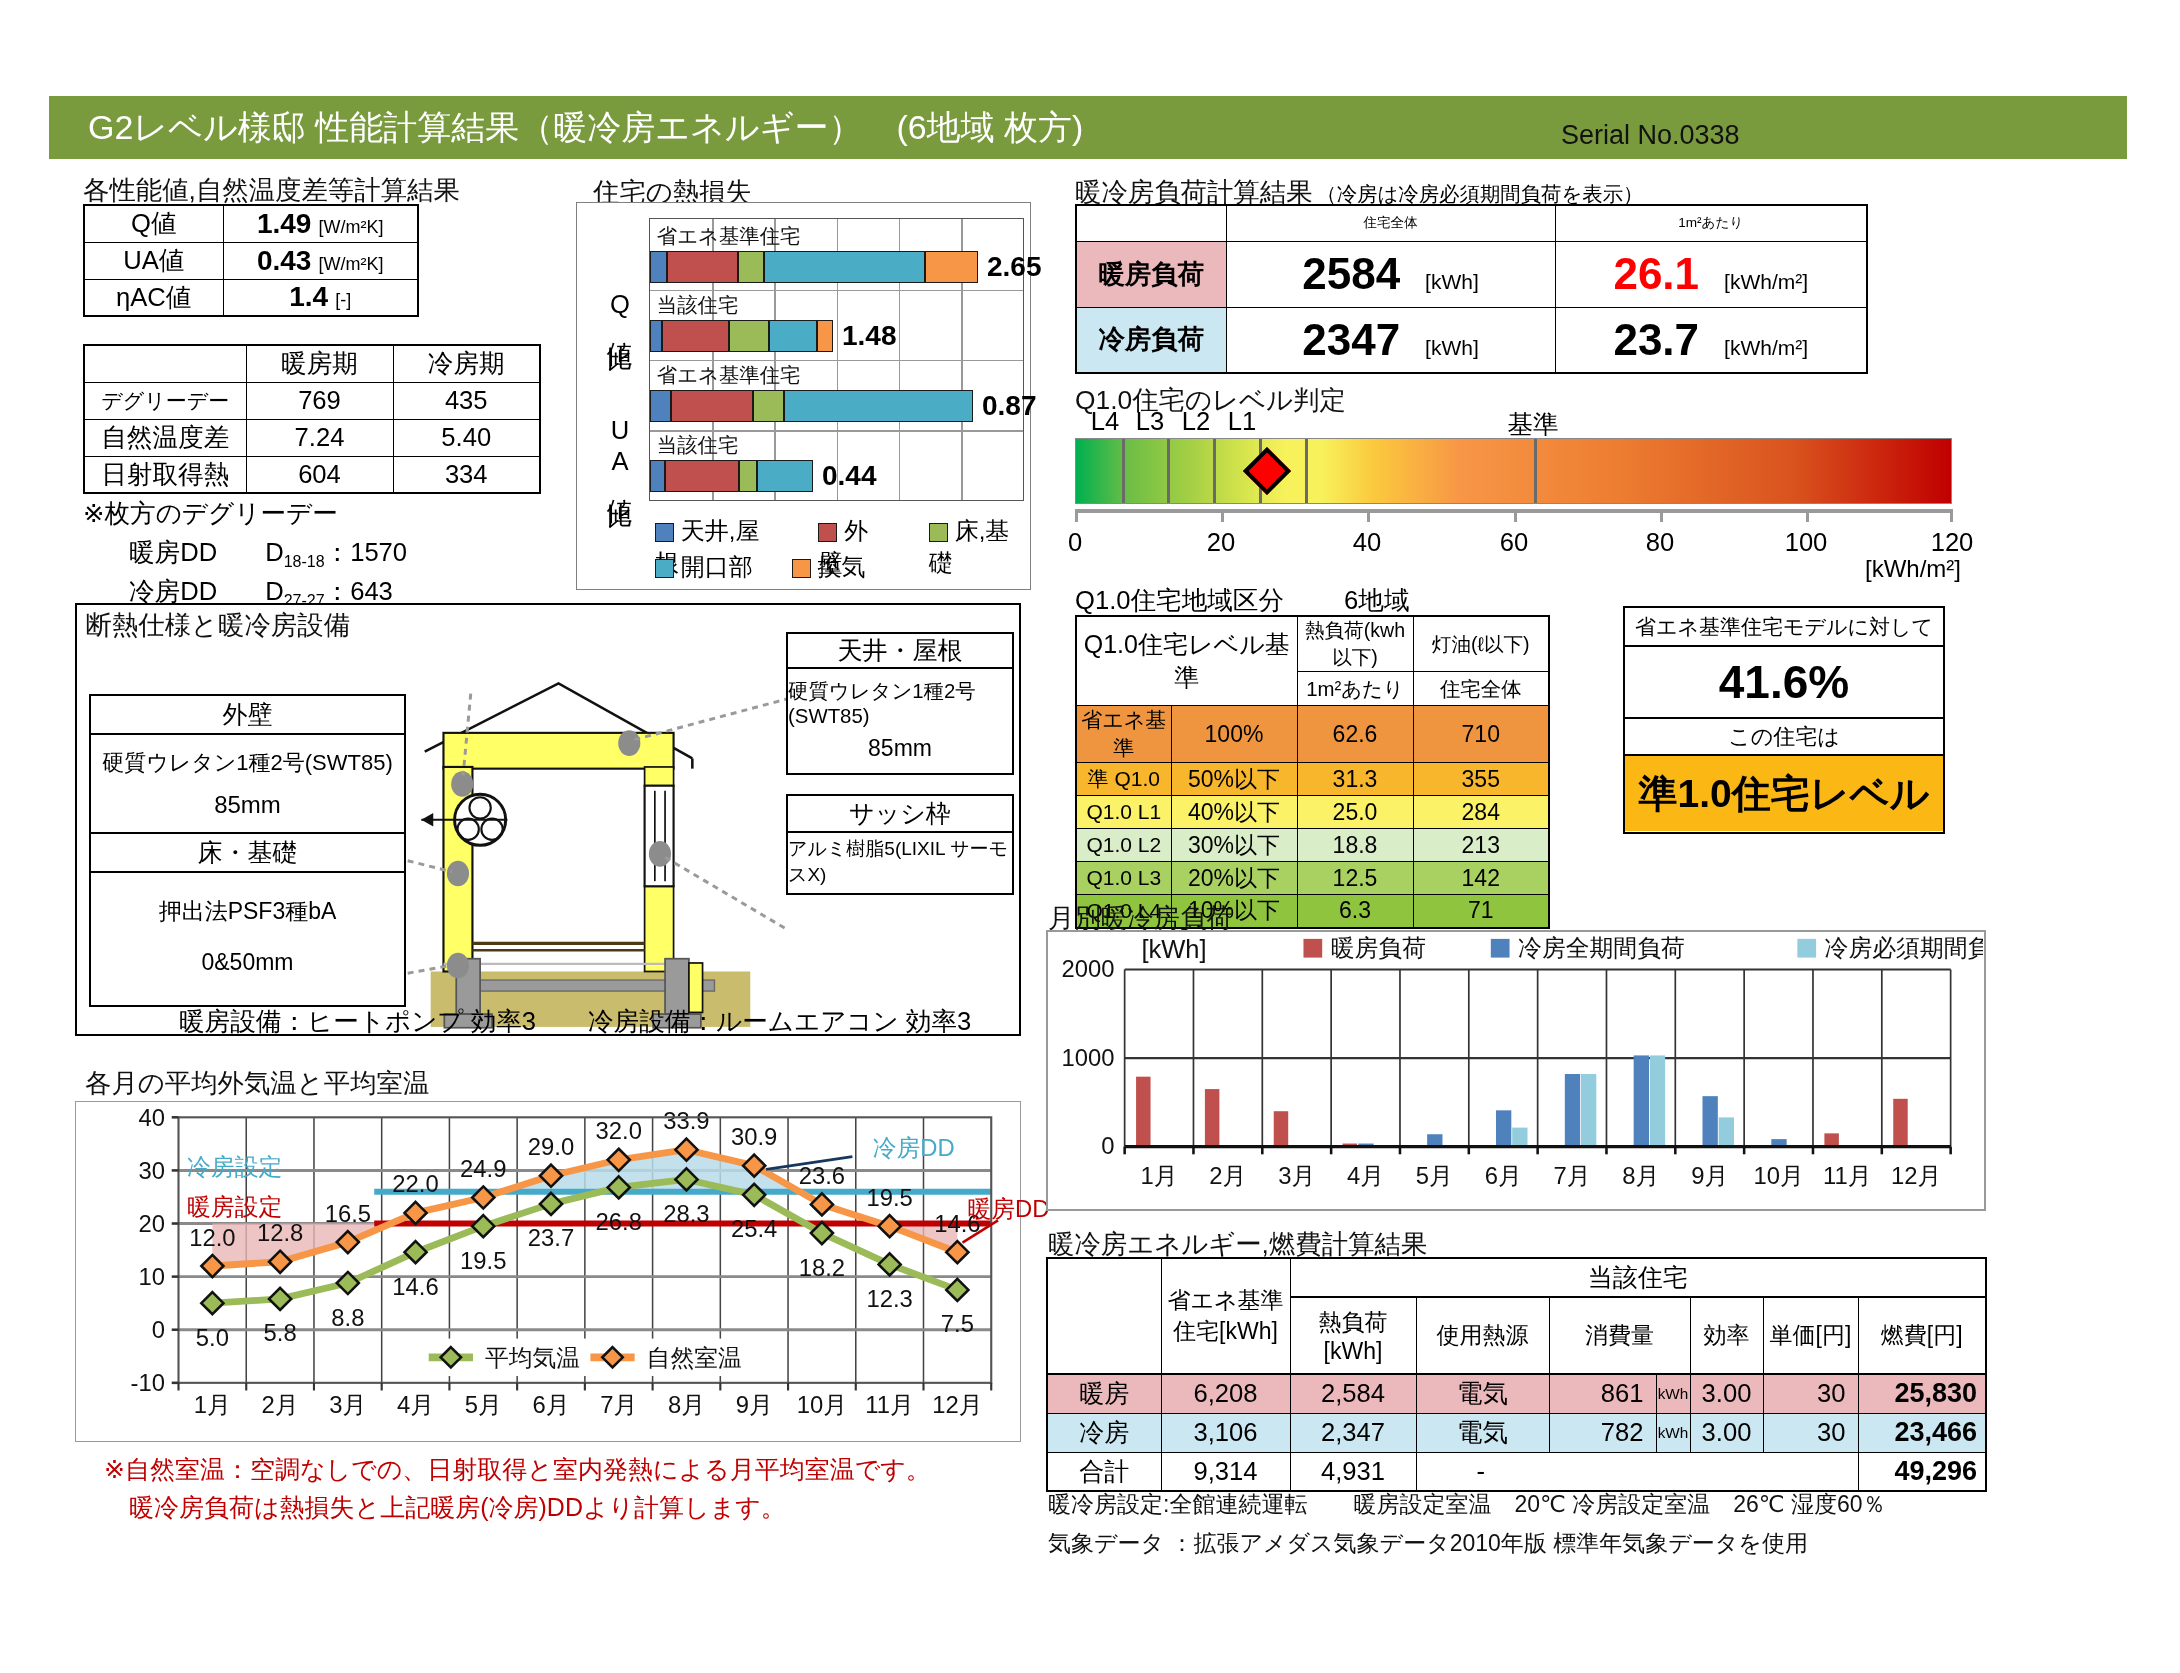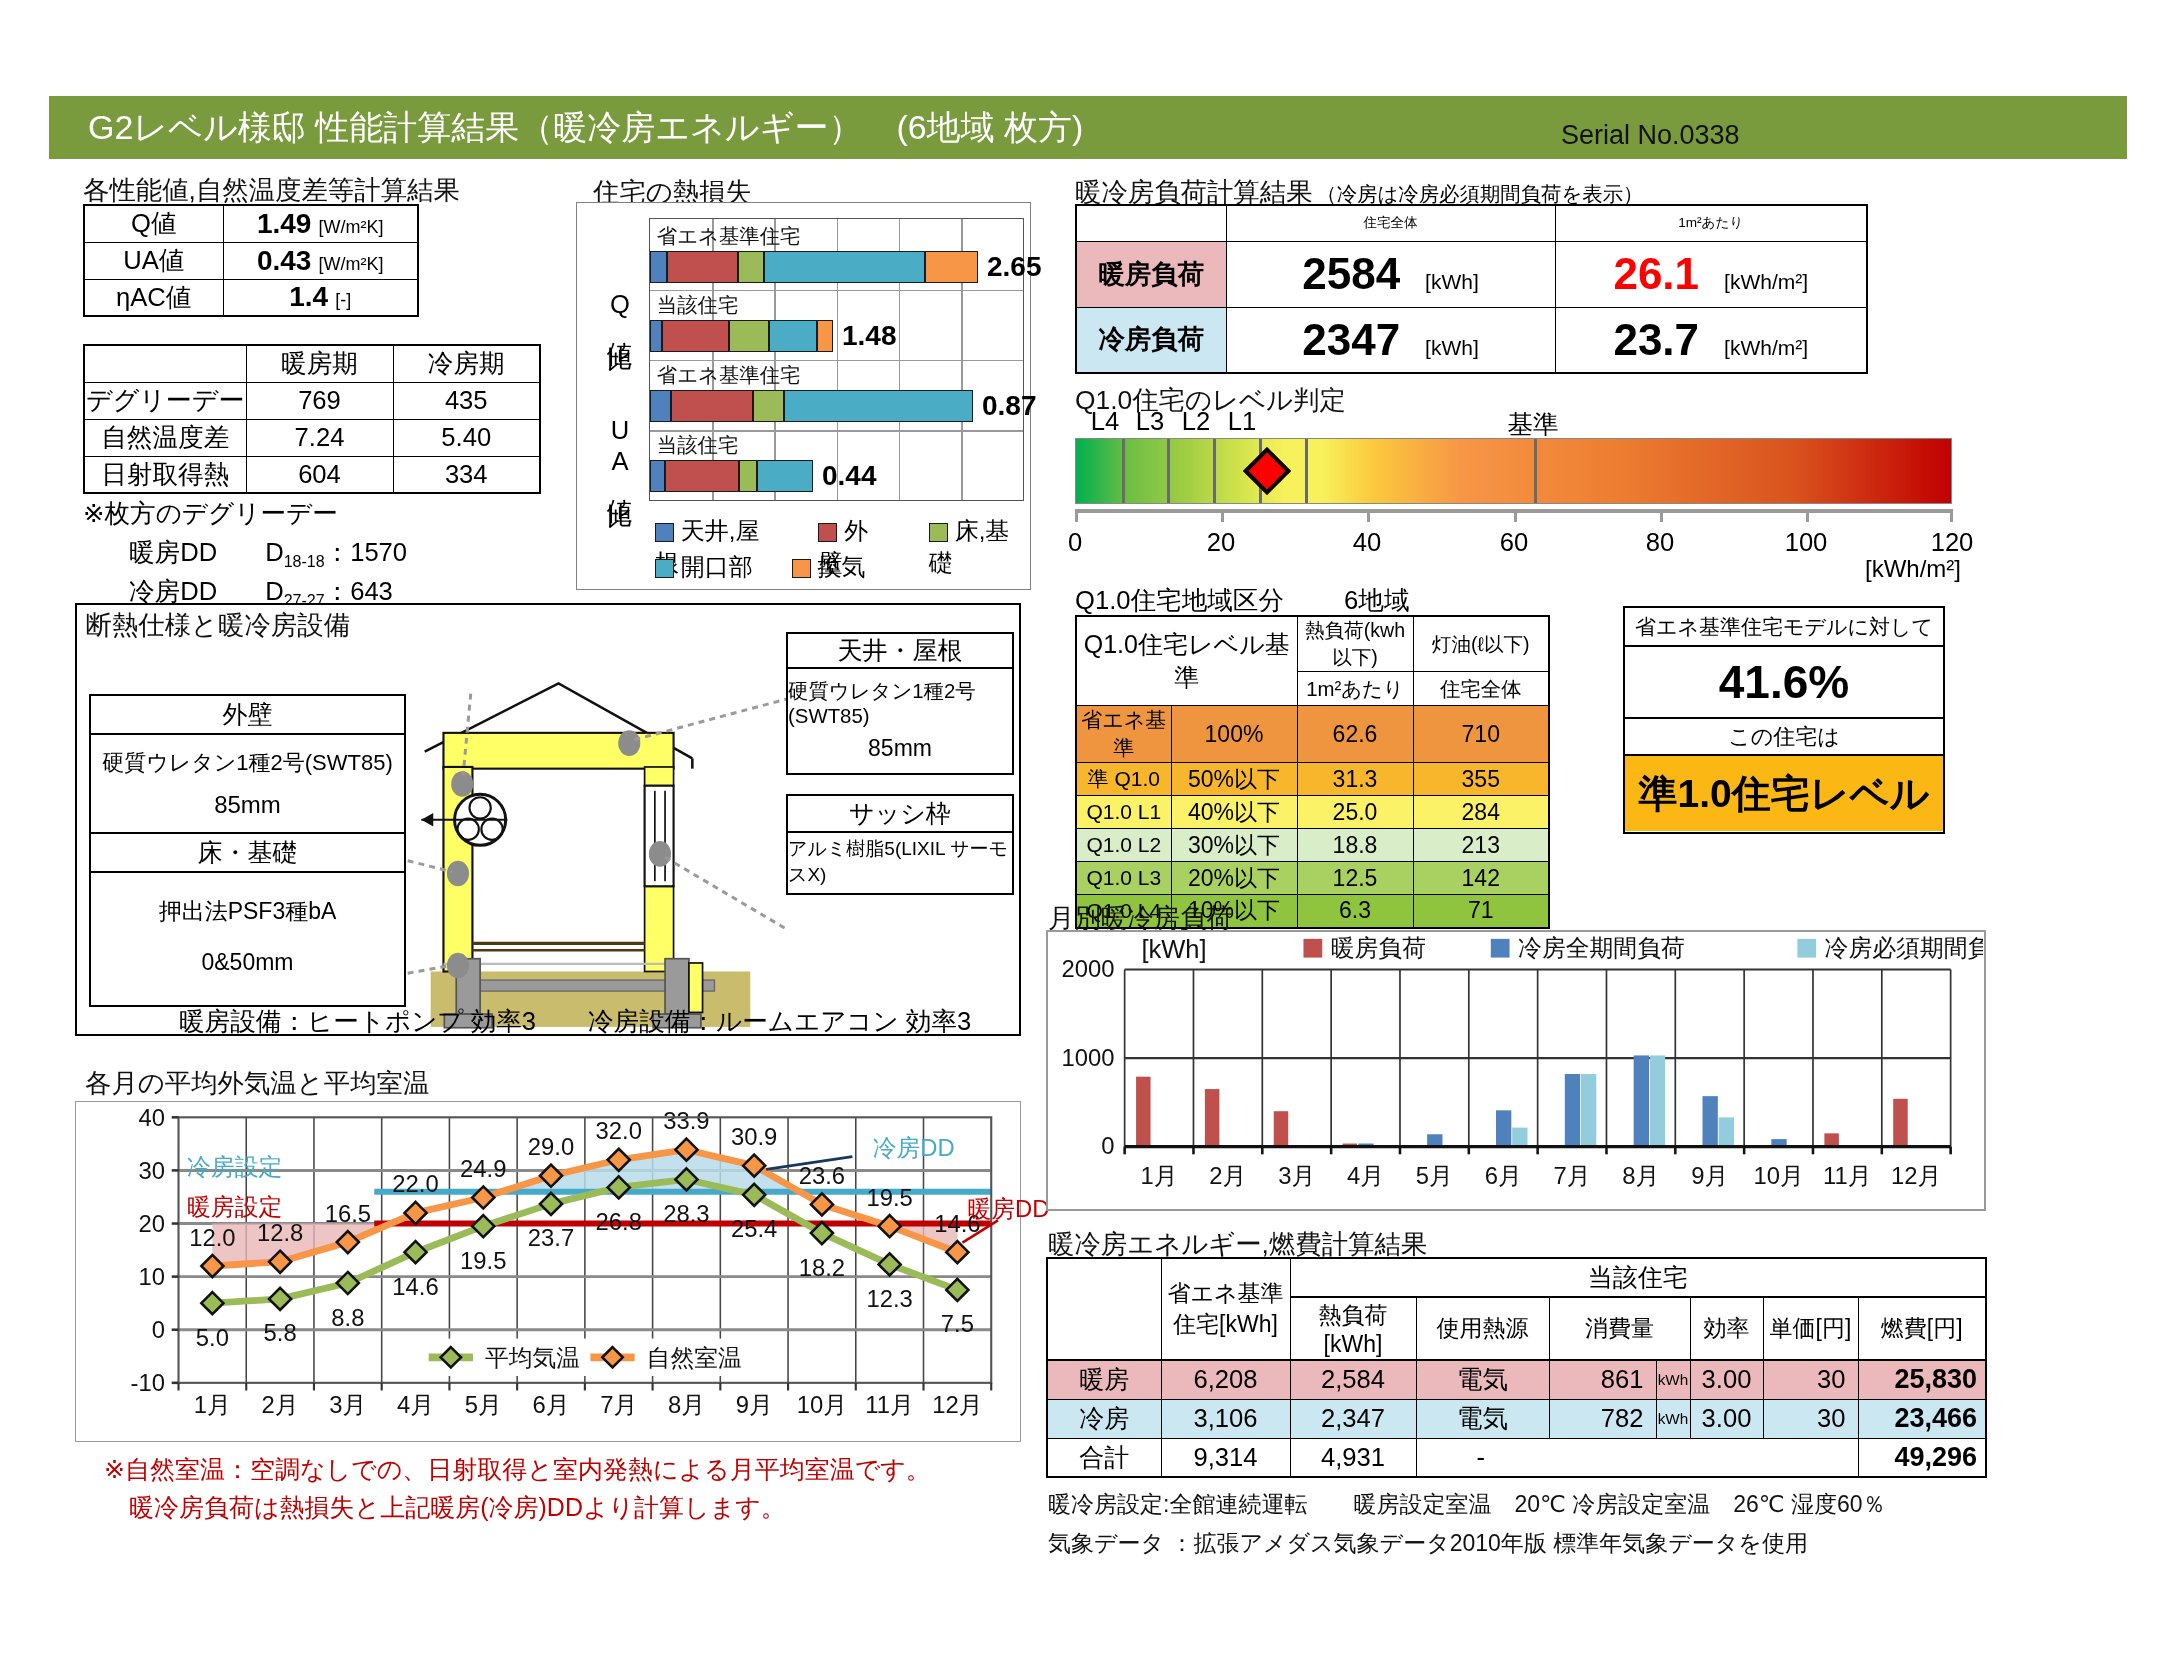--- a/index.html
+++ b/index.html
@@ -109,21 +109,21 @@
         <col style="width:147px">
         <col style="width:147px">
       </colgroup>
     <tbody>
         <tr>
           <td style="border-left-color:#fff;border-top-color:#fff"></td>
         <th>暖房期</th>
         <th>冷房期</th>
         </tr>
     <tr>
-          <td style="font-size:26px">デグリーデー</td>
+          <td style="font-size:21px">デグリーデー</td>
           <td>769</td>
           <td>435</td>
         </tr>
     <tr>
           <td>自然温度差</td>
           <td>7.24</td>
           <td>5.40</td>
         </tr>
     <tr>
           <td>日射取得熱</td>
@@ -618,21 +618,21 @@
           <col style="width:73px">
           <col style="width:95px">
           <col style="width:128px">
         </colgroup>
         <tbody>
           <tr style="height:32px">
             <td rowspan="2" style="border-left-color:#fff;border-top-color:#fff;border-bottom:2.6px solid #000"></td>
             <td rowspan="2" class="g">省エネ基準住宅[kWh]</td>
             <td colspan="7" class="g" style="font-size:25px">当該住宅</td>
           </tr>
-          <tr style="height:63px" class="subhdr">
+          <tr style="height:77px" class="subhdr">
             <td class="g">熱負荷[kWh]</td>
             <td class="g">使用熱源</td>
             <td class="g" colspan="2">消費量</td>
             <td class="g">効率</td>
             <td class="g">単価[円]</td>
             <td class="g">燃費[円]</td>
           </tr>
           <tr style="background:#EBB8BC">
             <td class="lbl">暖房</td>
             <td class="num">6,208</td>

